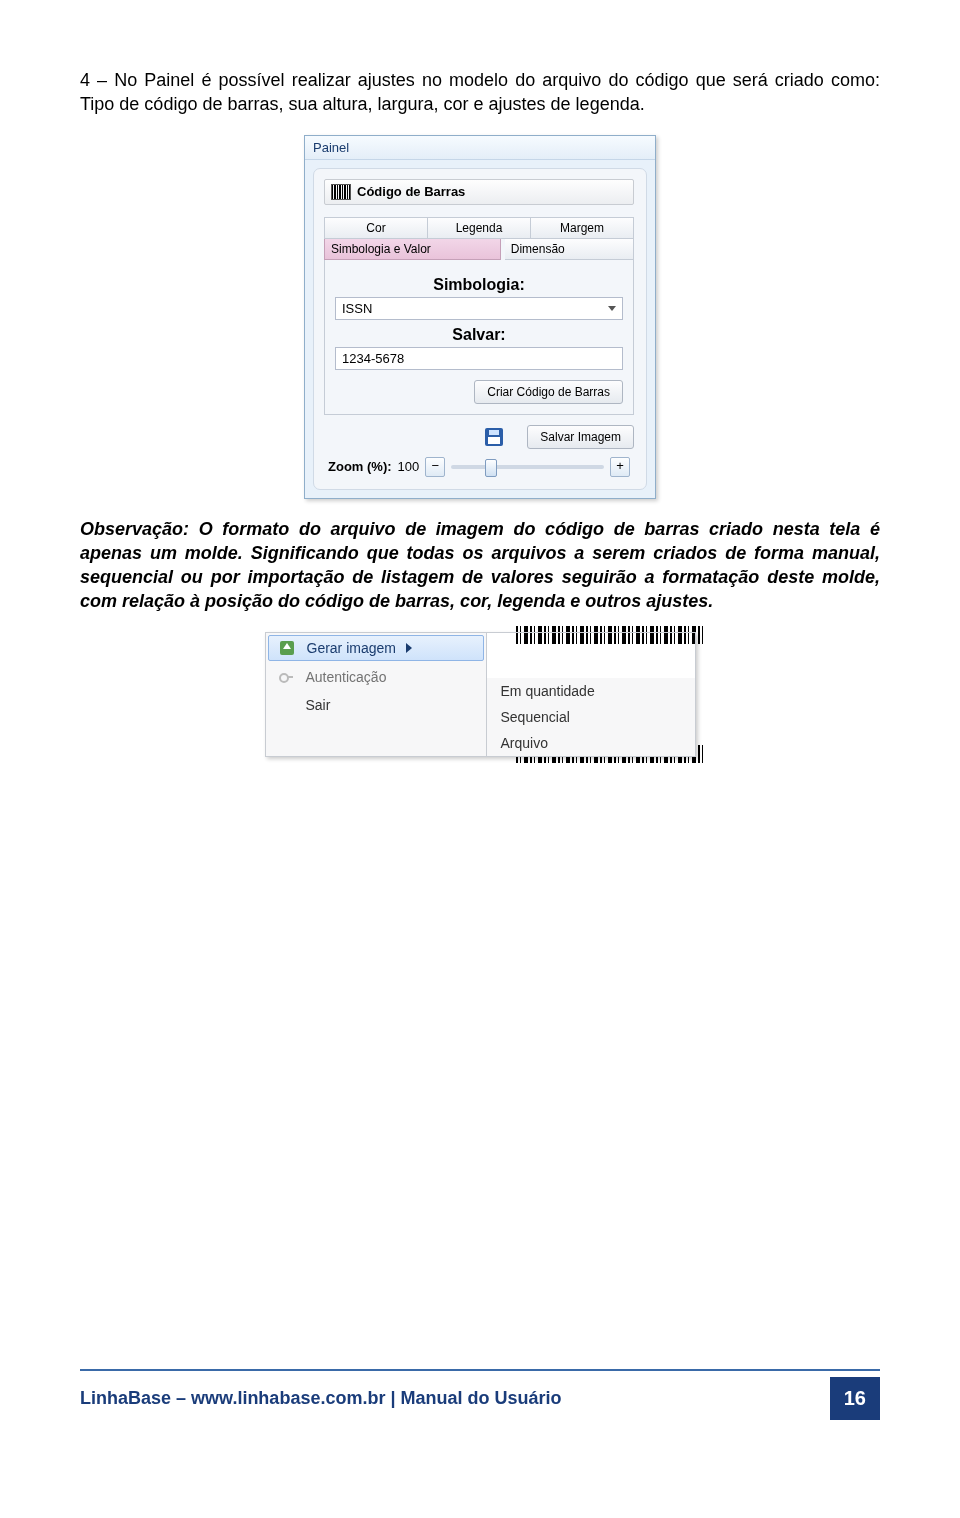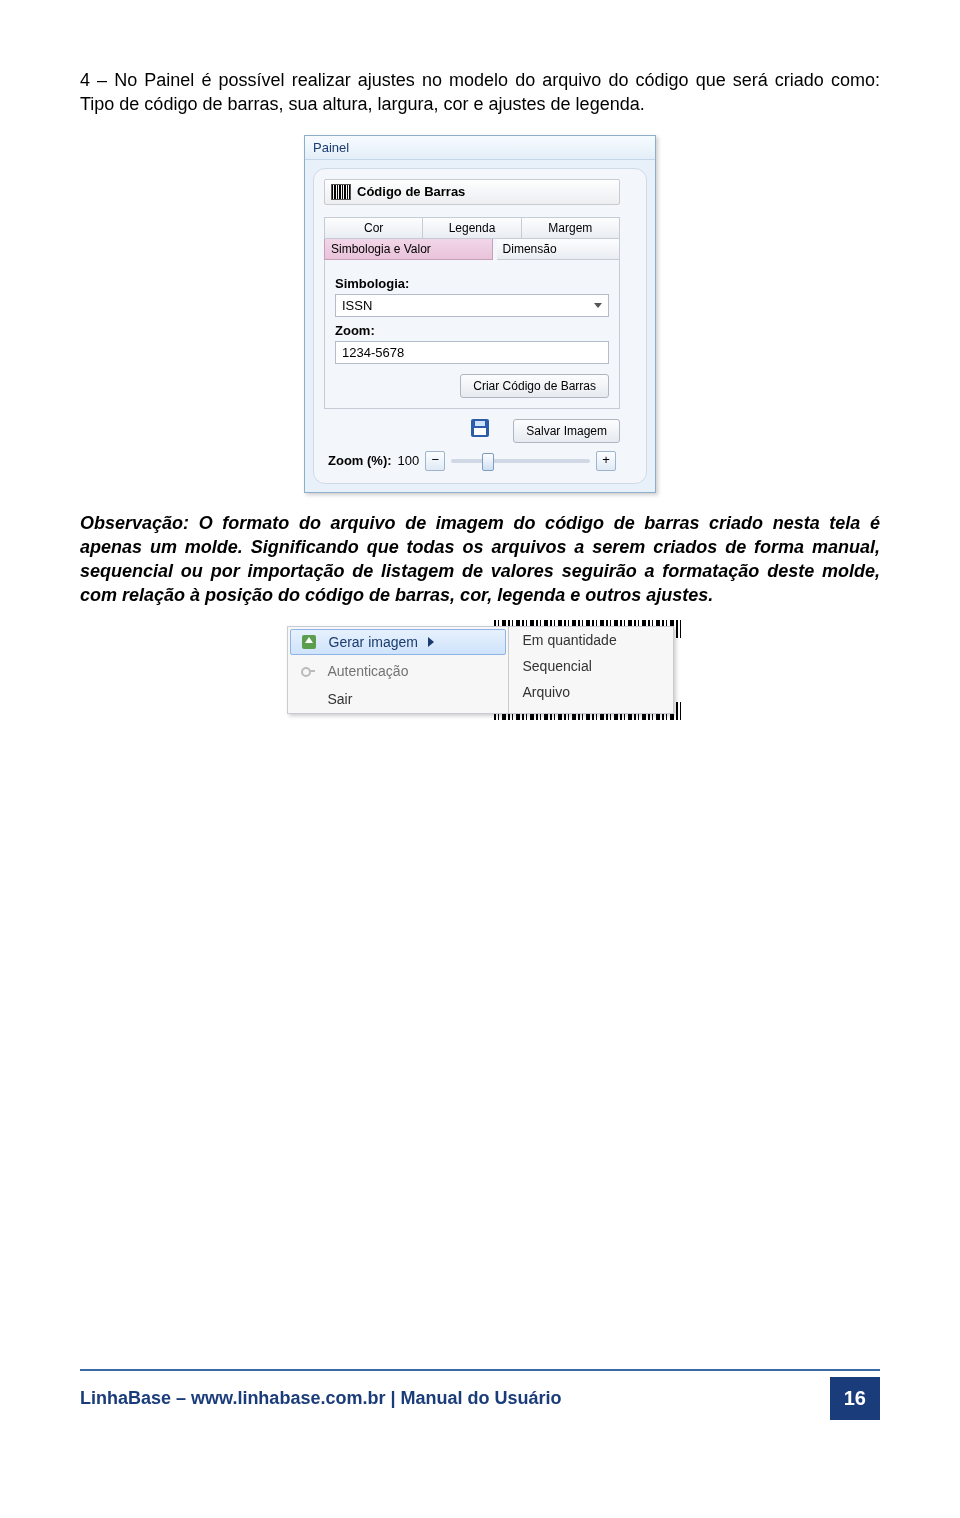--- a/index.html
+++ b/index.html
@@ -52,25 +52,25 @@
     box-shadow: 2px 2px 4px rgba(0,0,0,0.2);
   }
   .painel-titlebar {
     padding: 4px 8px;
     color: #1a3c6e;
     font-size: 13px;
     border-bottom: 1px solid #c5d6e8;
     background: linear-gradient(#f6fbff,#e4eef8);
   }
   .painel-inner {
-    padding: 10px 26px 12px 10px;
+    padding: 10px 12px 12px 10px;
     background: #f3f6fa;
     margin: 8px;
     border: 1px solid #d0dae6;
-    border-radius: 12px;
+    border-radius: 7px;
   }
   .section-header {
     background: linear-gradient(#fefefe,#eceef1);
     border: 1px solid #c8ccd2;
     border-radius: 2px;
     padding: 4px 6px;
     font-weight: bold;
     font-size: 13px;
     display: flex;
     align-items: center;
@@ -120,22 +120,23 @@
     font-size: 12px;
   }
   .form-area {
     border: 1px solid #c5ccd6;
     border-top: none;
     padding: 10px 10px 10px 10px;
     background: #f3f6fa;
   }
   .form-label {
     font-weight: bold;
-    font-size: 13px;
+    font-size: 16px;
     margin: 6px 0 3px 0;
+    text-align: center;
   }
   .combo {
     width: 95%;
     border: 1px solid #b4bccc;
     background: #fff;
     padding: 3px 6px;
     font-size: 13px;
     display: flex;
     justify-content: space-between;
     align-items: center;
@@ -163,21 +164,21 @@
   }
   .btn-row {
     text-align: right;
     margin-top: 10px;
   }
   .save-row {
     text-align: right;
     margin-top: 10px;
     display: flex;
     justify-content: flex-end;
-    align-items: flex-start;
+    align-items: center;
     gap: 24px;
   }
   .floppy {
     width: 18px; height: 18px;
     background: #2b5ea8;
     position: relative;
     border-radius: 2px;
   }
   .floppy::before {
     content:"";
@@ -263,22 +264,23 @@
     width: 20px; height: 18px;
     display: flex; align-items: center; justify-content: center;
   }
   .arrow-right {
     width: 0; height: 0;
     border-top: 5px solid transparent;
     border-bottom: 5px solid transparent;
     border-left: 6px solid #1a3c6e;
   }
   .menu-right {
-    width: 164px;
+    width: 208px;
     background: #f7f7f8;
+    margin-top: 45px;
   }
   .submenu-item {
     padding: 5px 14px;
     color: #333;
   }
   .barcode-bg {
     position: absolute;
     right: -10px;
     top: -6px;
     width: 190px;
@@ -357,21 +359,21 @@
           <div class="tab-active">Simbologia e Valor</div>
           <div class="tab-dimensao">Dimensão</div>
         </div>
 
         <div class="form-area">
           <div class="form-label">Simbologia:</div>
           <div class="combo">
             <span>ISSN</span>
             <span class="combo-arrow"></span>
           </div>
-          <div class="form-label">Zoom:</div>
+          <div class="form-label">Salvar:</div>
           <div class="textinput">1234-5678</div>
           <div class="btn-row">
             <span class="btn">Criar Código de Barras</span>
           </div>
         </div>
 
         <div class="save-row">
           <span class="floppy"></span>
           <span class="btn">Salvar Imagem</span>
         </div>

